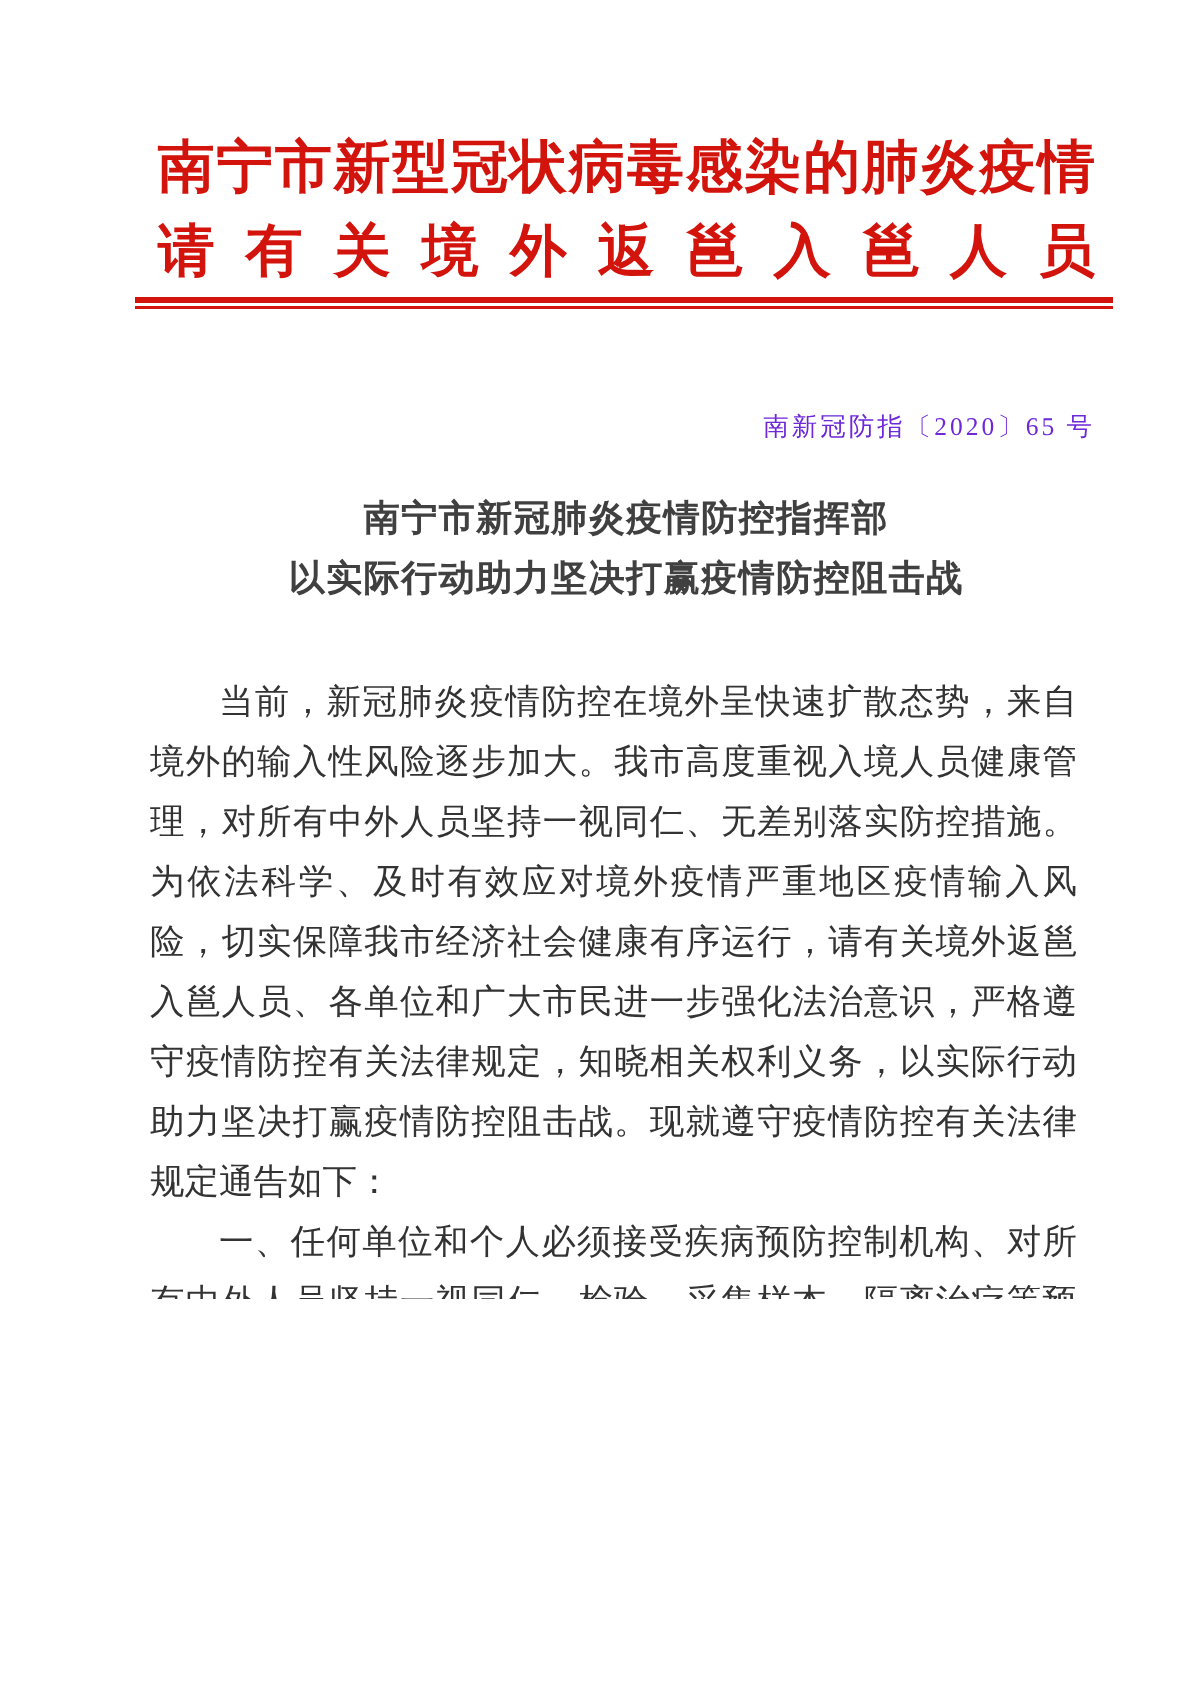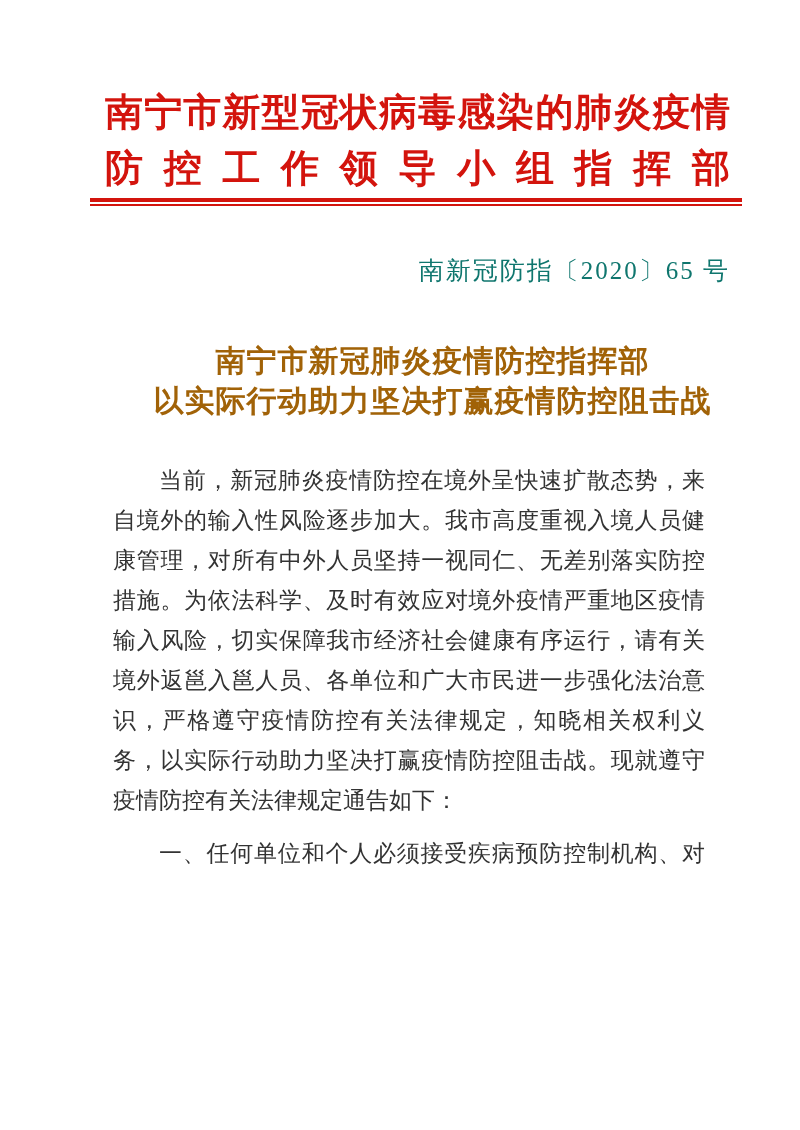--- a/index.html
+++ b/index.html
@@ -36,67 +36,67 @@
     position:absolute; left:90px; top:198px; width:652px; height:4px;
     background:var(--accent-red);
   }
   .rule-thin{
     position:absolute; left:90px; top:204px; width:652px; height:2px;
     background:var(--accent-red);
   }
   
   .doc-number{
     position:absolute;
-    top:257px; right:70px;
-    font-size:25px;
+    top:271px; right:70px;
+    font-size:17px;
     line-height:28px;
     letter-spacing:2px;
-    color:#0f766e;
+    color:#6d28d9;
   }
   
   .title{
     position:absolute;
     left:105px; top:326px; width:625px;
-    margin:15px;
+    margin:0;
     text-align:center;
-    font-size:30px;
+    font-size:24px;
     line-height:40px;
     font-weight:bold;
     letter-spacing:1px;
-    color:#a16207;
+    color:#404040;
   }
   .title-line{display:block;}
   
   .body{
     position:absolute;
     left:100px; top:448px; width:618px;
     font-size:23px;
     line-height:40px;
     color:#333333;
     text-align:justify;
   }
   .body p{
-    margin:13px;
+    margin:0;
     text-indent:2em;
   }
   
   .footer-rule{
     position:absolute;
     left:95px; top:1041px; width:657px; height:4px;
     background:var(--accent-red);
   }
 </style>
 </head>
 <body>
 
 <div class="page">
 
   <header class="letterhead">
     <div class="lh-line">南宁市新型冠状病毒感染的肺炎疫情</div>
-    <div class="lh-line">防控工作领导小组指挥部</div>
+    <div class="lh-line">请有关境外返邕入邕人员</div>
   </header>
 
   <div class="rule-thick"></div>
   <div class="rule-thin"></div>
 
   <div class="doc-number">南新冠防指〔2020〕65 号</div>
 
   <h1 class="title">
     <span class="title-line">南宁市新冠肺炎疫情防控指挥部</span>
     <span class="title-line">以实际行动助力坚决打赢疫情防控阻击战</span>

